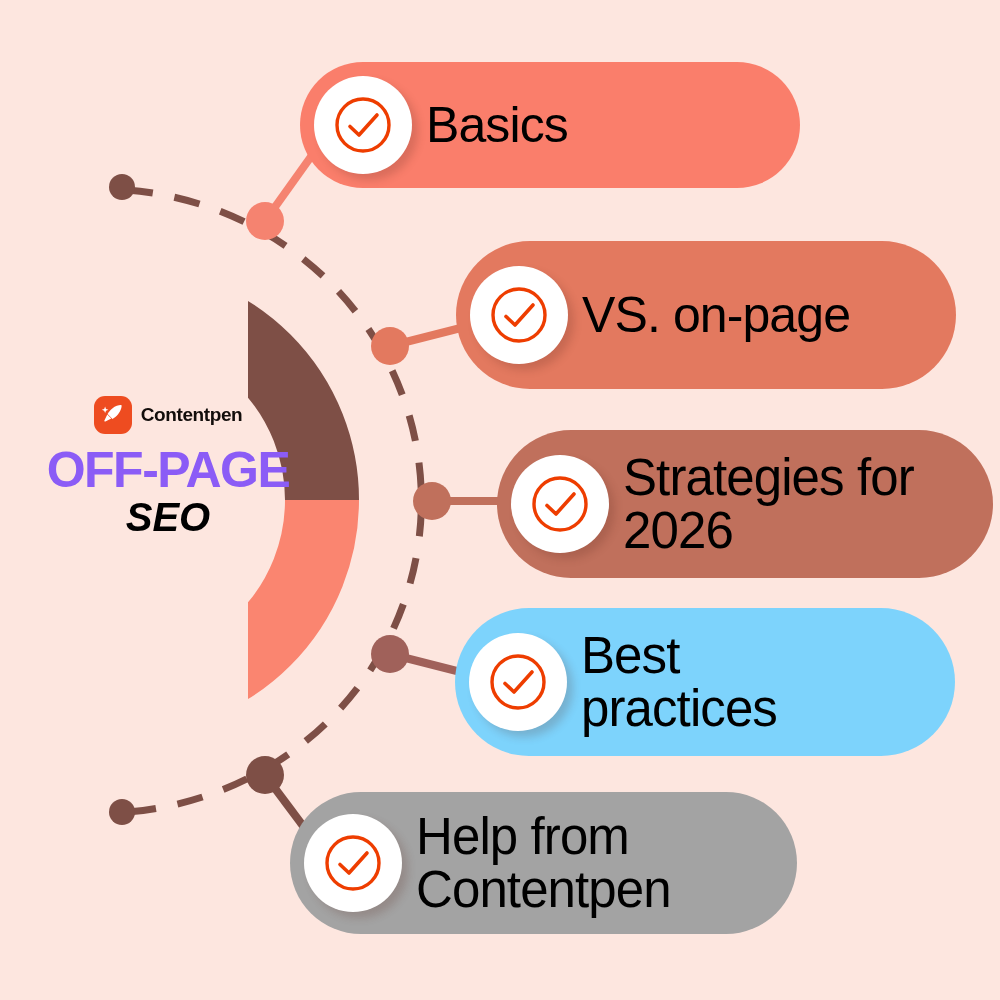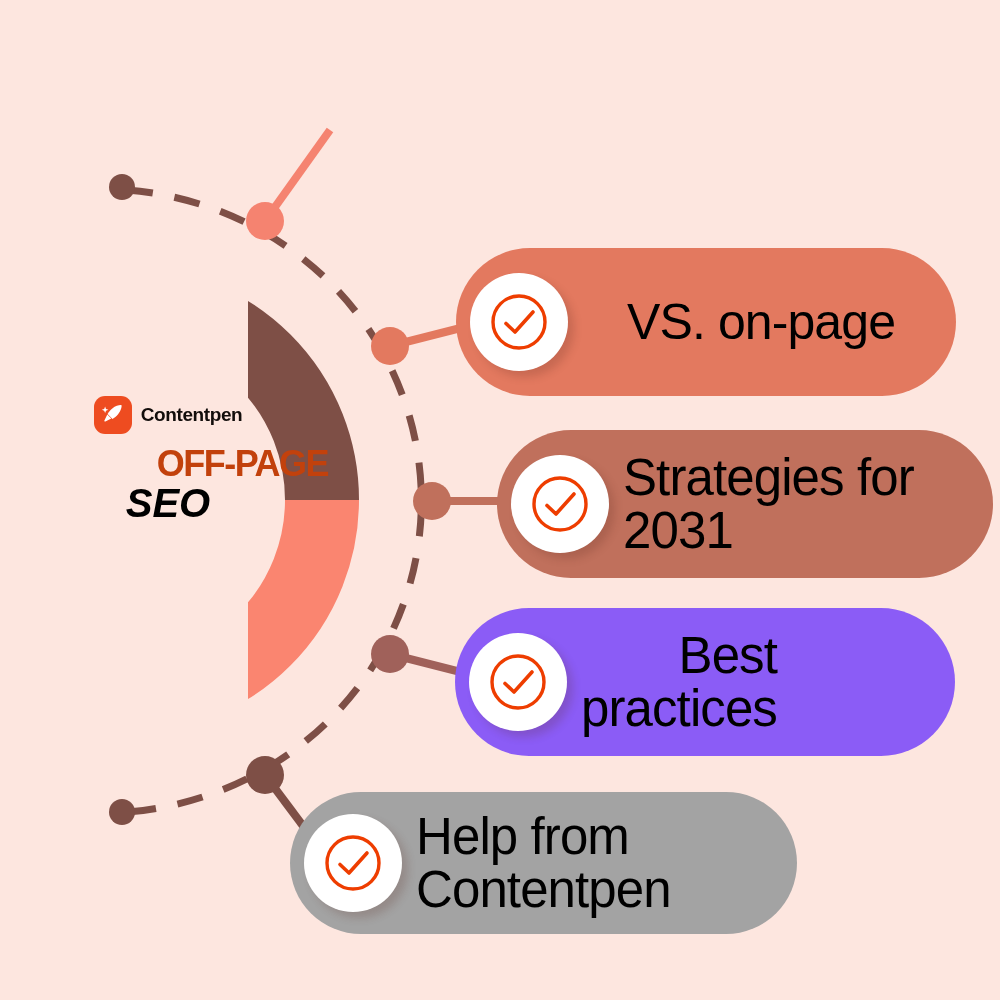--- a/index.html
+++ b/index.html
@@ -54,27 +54,26 @@
   }
   #brand-logo svg { position:absolute; left:0; top:0; }
   #brand-name {
     font-size: 19px;
     font-weight: bold;
     letter-spacing: -0.4px;
     color: #120D0B;
     white-space: nowrap;
   }
   #brand-title {
-    font-size: 36px;
+    font-size: 50px;
     font-weight: bold;
     letter-spacing: -1.5px;
-    color: #c2410c;
+    color: #8b5cf6;
     line-height: 0.98;
     white-space: nowrap;
-    text-align: right;
   }
   #brand-sub {
     font-size: 40px;
     font-weight: bold;
     font-style: italic;
     letter-spacing: 0px;
     color: #000000;
     line-height: 1.1;
     margin-top: 0;
   }
@@ -105,21 +104,21 @@
     margin-left: 14px;
     color: #000000;
     font-size: 50px;
     line-height: 1.04;
     letter-spacing: -0.9px;
     white-space: pre-line;
     z-index: 1;
   }
 
   #pill-0 { left: 300px; top: 62px;  width: 500px; height: 126px; }
-  #pill-1 { left: 456px; top: 248px; width: 500px; height: 148px; gap: 45px; }
+  #pill-1 { left: 456px; top: 241px; width: 500px; height: 148px; }
   #pill-2 { left: 497px; top: 430px; width: 496px; height: 148px; }
   #pill-3 { left: 455px; top: 608px; width: 500px; height: 148px; }
   #pill-4 { left: 290px; top: 792px; width: 507px; height: 142px; }
 
   #pill-2 .pill-label,
   #pill-3 .pill-label,
   #pill-4 .pill-label { font-size: 51px; }
 </style>
 </head>
 <body style="background: rgb(253, 230, 223);">
@@ -182,43 +181,52 @@
           <path d="M13.3 18.6l-2.9 5.9c-0.3 0.6 0.4 1.3 1 1l5.9-2.9z" fill="#FFFFFF"></path>
           <path d="M11.1 10.5l0.9 2.4 2.4 0.9-2.4 0.9-0.9 2.4-0.9-2.4-2.4-0.9 2.4-0.9z" fill="#FFFFFF"></path>
         </svg>
       </div>
       <div id="brand-name">Contentpen</div>
     </div>
     <div id="brand-title">OFF-PAGE</div>
     <div id="brand-sub">SEO</div>
   </div>
 
+  <div class="pill" id="pill-0" style="background: rgb(250, 126, 107);">
+    <div class="pill-badge">
+      <svg width="62" height="62" viewBox="0 0 62 62">
+        <circle cx="31" cy="31" r="26" fill="none" stroke="#EE3D00" stroke-width="3.4"></circle>
+        <path d="M18 32.5 L27 41 L45 21" fill="none" stroke="#EE3D00" stroke-width="3.6" stroke-linecap="round" stroke-linejoin="round"></path>
+      </svg>
+    </div>
+    <div class="pill-label">Basics</div>
+  </div>
 
   <div class="pill" id="pill-1" style="background: rgb(227, 121, 95);">
     <div class="pill-badge">
       <svg width="62" height="62" viewBox="0 0 62 62">
         <circle cx="31" cy="31" r="26" fill="none" stroke="#EE3D00" stroke-width="3.4"></circle>
         <path d="M18 32.5 L27 41 L45 21" fill="none" stroke="#EE3D00" stroke-width="3.6" stroke-linecap="round" stroke-linejoin="round"></path>
       </svg>
     </div>
     <div class="pill-label">VS. on-page</div>
   </div>
 
   <div class="pill" id="pill-2" style="background: rgb(192, 112, 92);">
     <div class="pill-badge">
       <svg width="62" height="62" viewBox="0 0 62 62">
         <circle cx="31" cy="31" r="26" fill="none" stroke="#EE3D00" stroke-width="3.4"></circle>
         <path d="M18 32.5 L27 41 L45 21" fill="none" stroke="#EE3D00" stroke-width="3.6" stroke-linecap="round" stroke-linejoin="round"></path>
       </svg>
     </div>
     <div class="pill-label">Strategies for
-2031</div>
-  </div>
-
-  <div class="pill" id="pill-3" style="background: #8b5cf6; text-align: right;">
+2026</div>
+  </div>
+
+  <div class="pill" id="pill-3" style="background: #7dd3fc;">
     <div class="pill-badge">
       <svg width="62" height="62" viewBox="0 0 62 62">
         <circle cx="31" cy="31" r="26" fill="none" stroke="#EE3D00" stroke-width="3.4"></circle>
         <path d="M18 32.5 L27 41 L45 21" fill="none" stroke="#EE3D00" stroke-width="3.6" stroke-linecap="round" stroke-linejoin="round"></path>
       </svg>
     </div>
     <div class="pill-label">Best
 practices</div>
   </div>
 

